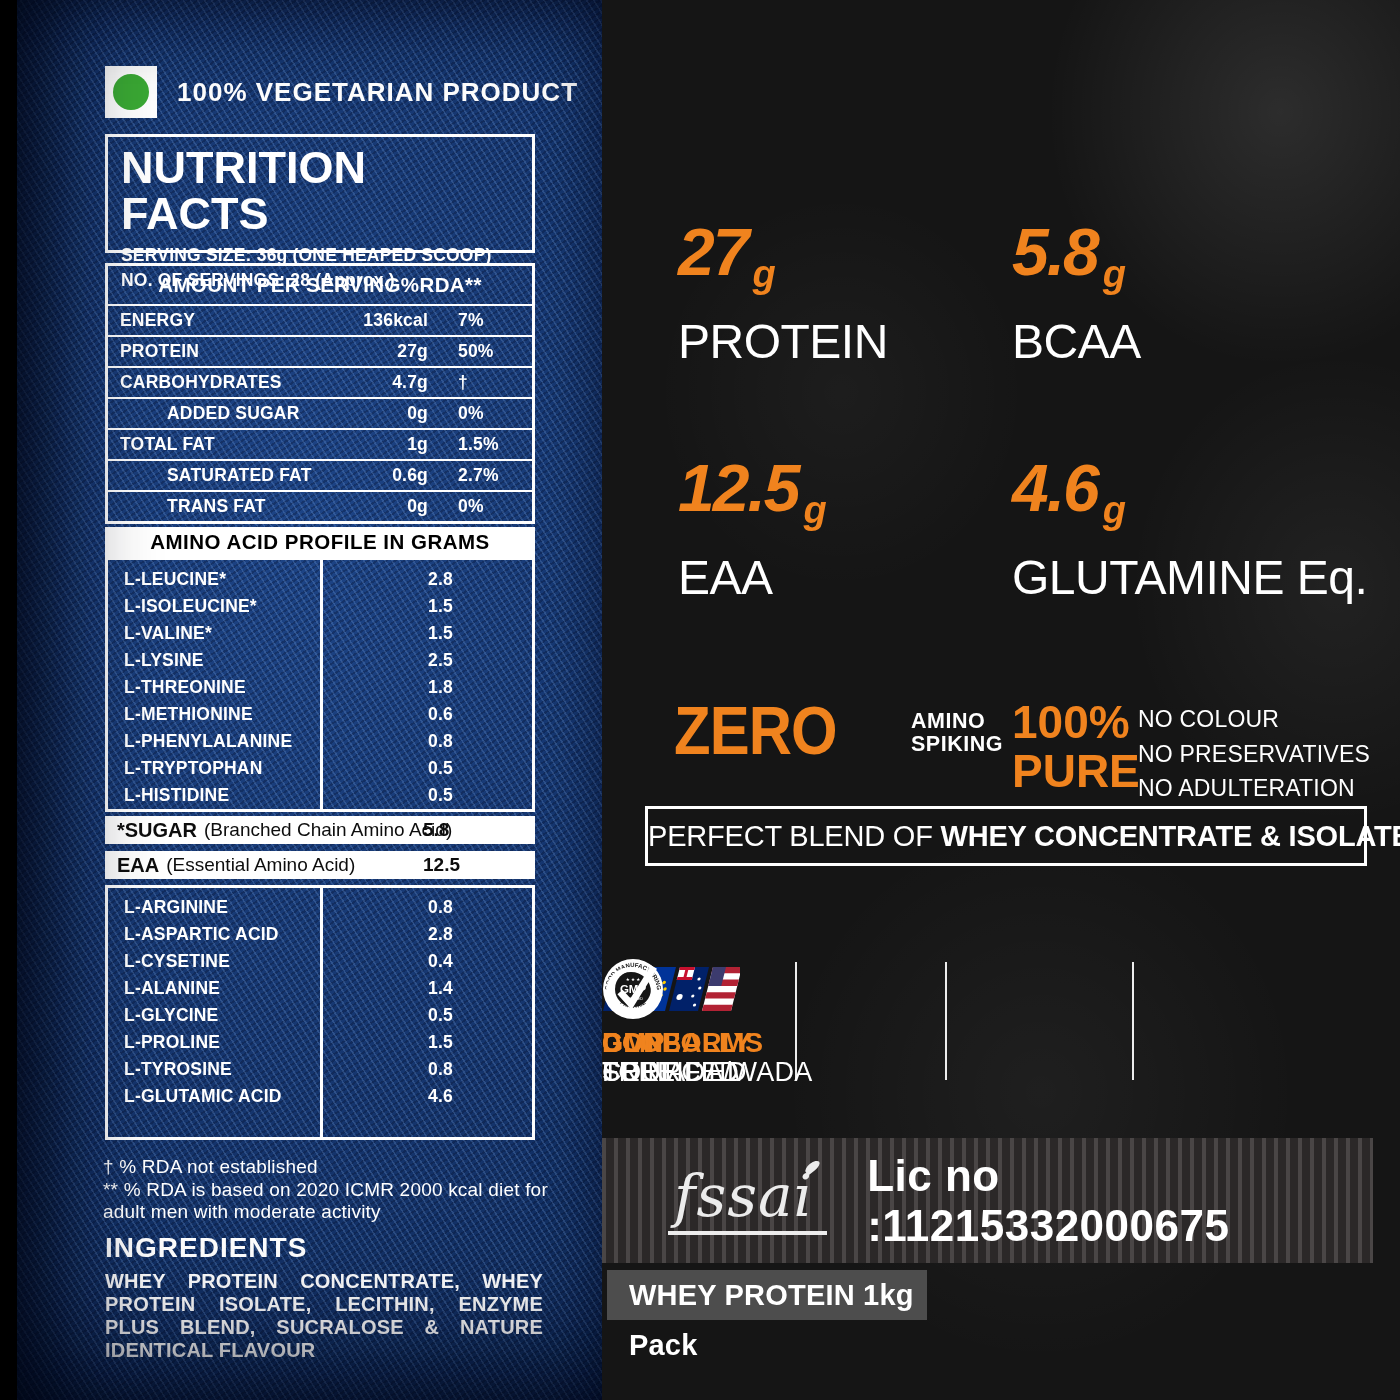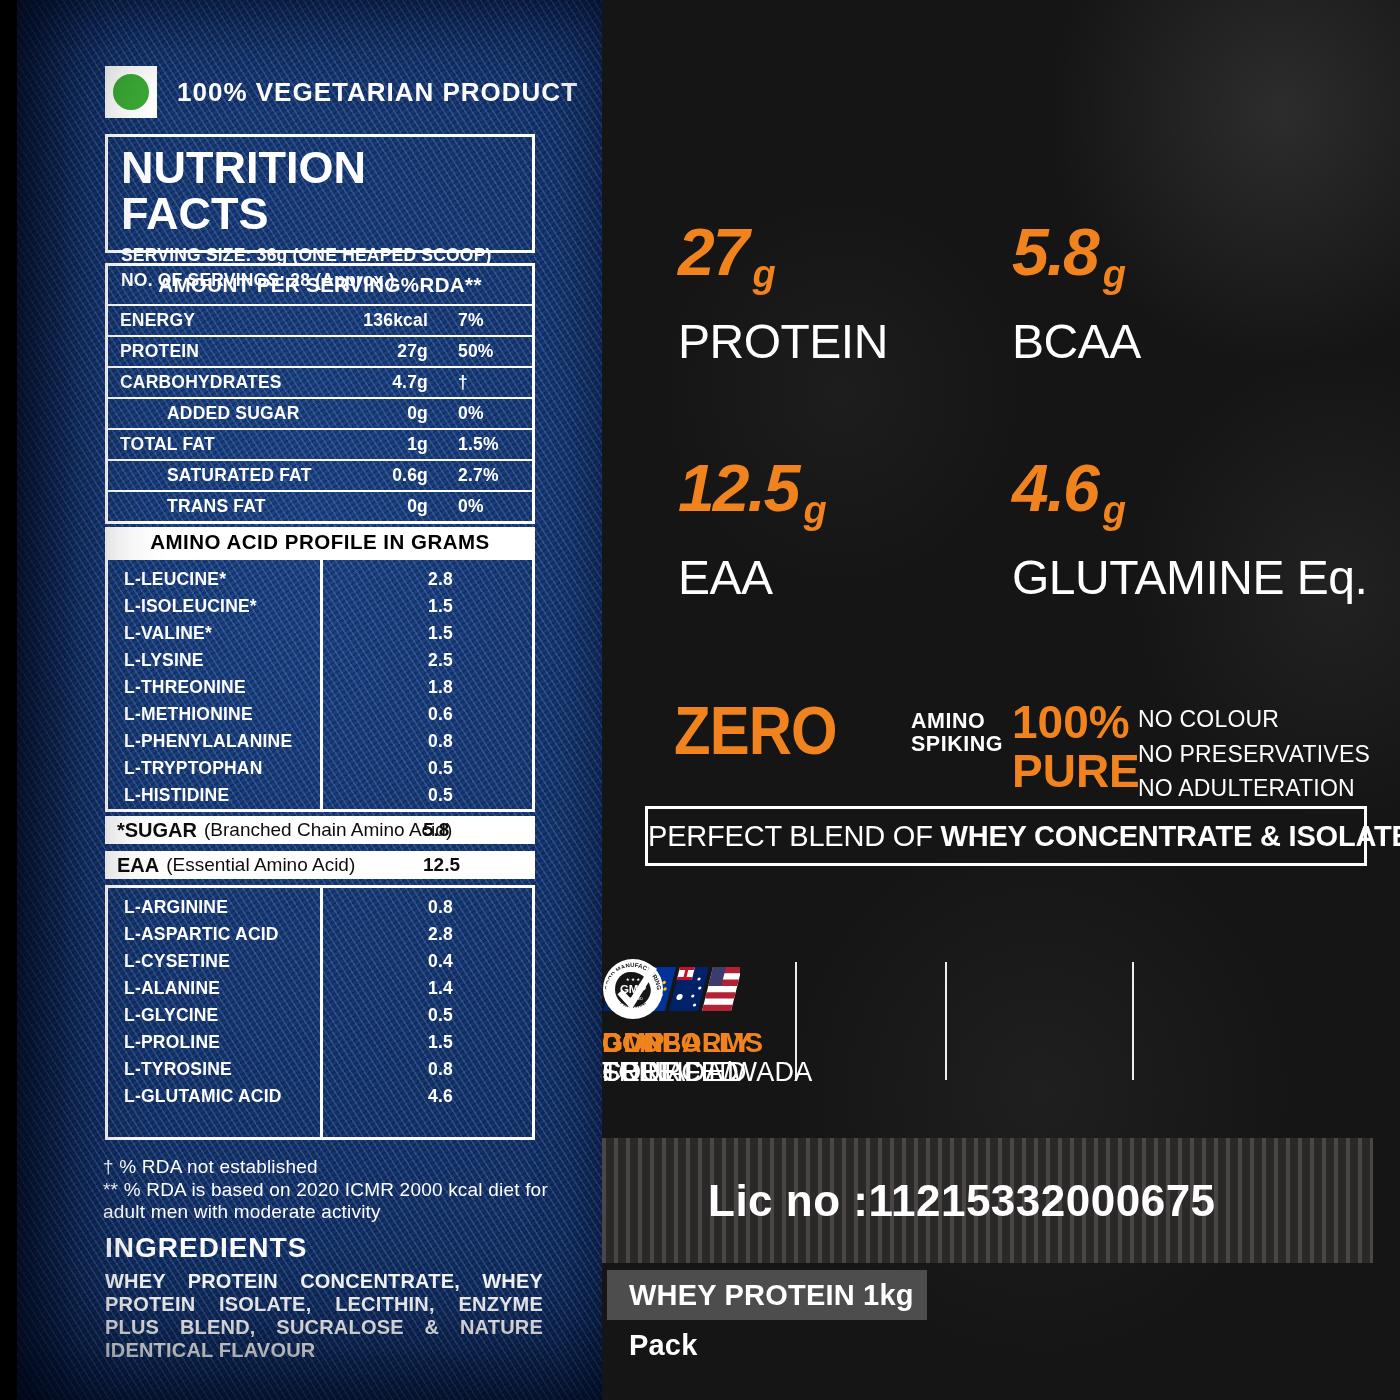--- a/index.html
+++ b/index.html
@@ -418,18 +418,19 @@
       </div>
       <div class="badge-title">CONFORMS</div>
       <div class="badge-sub">TO NADA/WADA</div>
     </div>
 
     <div class="vsep vsep1"></div>
     <div class="vsep vsep2"></div>
     <div class="vsep vsep3"></div>
 
     <div class="fssai-band">
+      <span class="fssai-logo"><span>fssai</span><span class="fssai-leaf"></span></span>
       <span class="fssai-lic">Lic no :11215332000675</span>
     </div>
 
     <div class="pack-box">WHEY PROTEIN 1kg Pack</div>
   </div>
 </div>
 
 </body></html>

